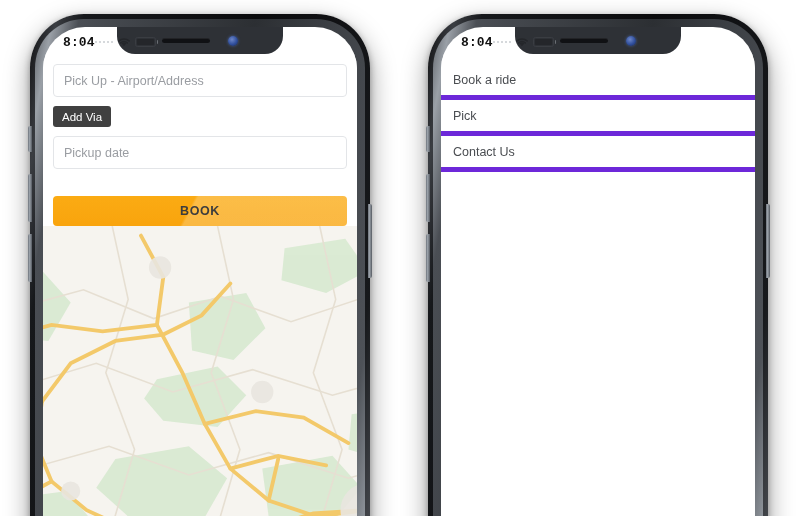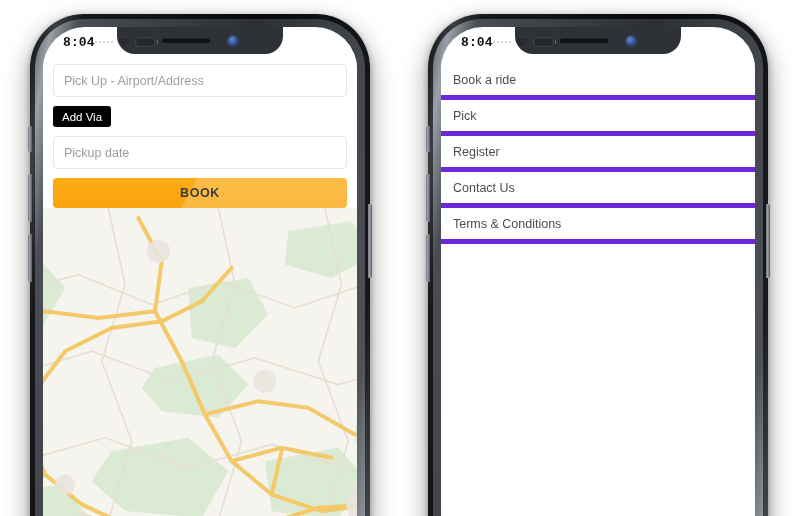--- a/index.html
+++ b/index.html
@@ -169,33 +169,33 @@
     margin-bottom: 9px;
     font-family: "Liberation Sans", sans-serif;
   }
   .addvia {
     display: inline-flex;
     align-items: center;
     justify-content: center;
     height: 21px;
     padding: 0 9px;
     border-radius: 3px;
-    background: #000000;
+    background: #404040;
     color: #fff;
     font-size: 11.5px;
     border: none;
     margin-bottom: 9px;
     cursor: pointer;
     font-family: "Liberation Sans", sans-serif;
   }
   .row {
     display: flex;
     gap: 8px;
   }
-  .row .field { margin-bottom: 9px; }
+  .row .field { margin-bottom: 27px; }
   .f-date { flex: 1 1 auto; }
   .f-hh, .f-mm { width: 72px; flex: 0 0 72px; }
 
   .book-btn {
     width: 100%;
     height: 30px;
     border: none;
     border-radius: 4px;
     background:
       linear-gradient(118deg, rgba(255,255,255,0) 46%, rgba(255,255,255,.22) 47%, rgba(255,255,255,.22) 100%),
@@ -387,18 +387,16 @@
         </div>
         <div class="sb-batt">
             <i></i>
           </div>
       </div>
     </div>
 
     <div class="menu">
       <div class="menu-item">Book a ride</div>
       <div class="menu-item">Pick</div>
-      <div class="menu-item">Register</div>
       <div class="menu-item">Contact Us</div>
-      <div class="menu-item">Terms &amp; Conditions</div>
     </div>
   </div>
 </div>
 
 </body></html>

